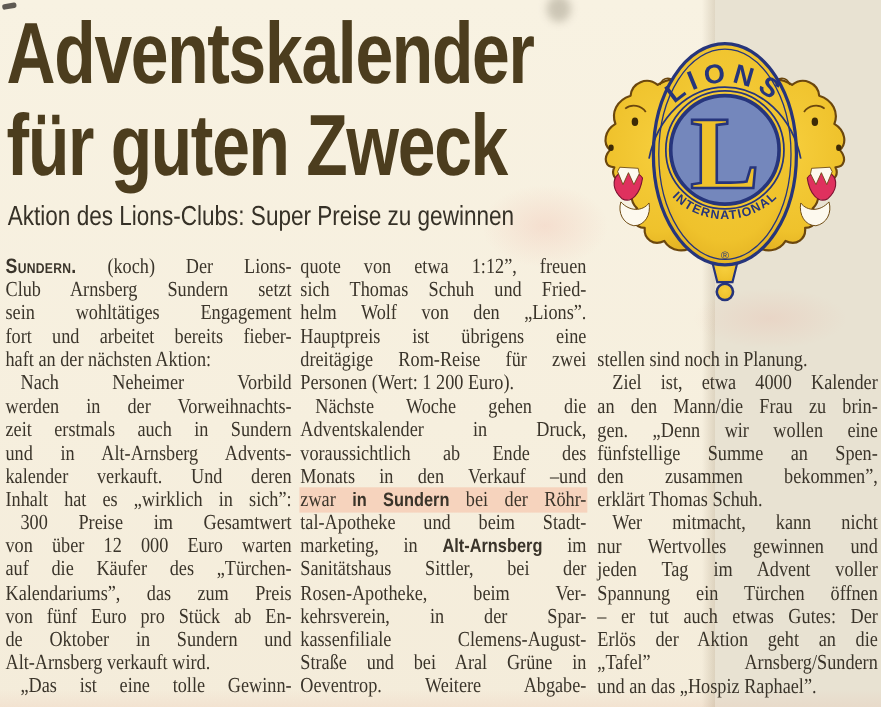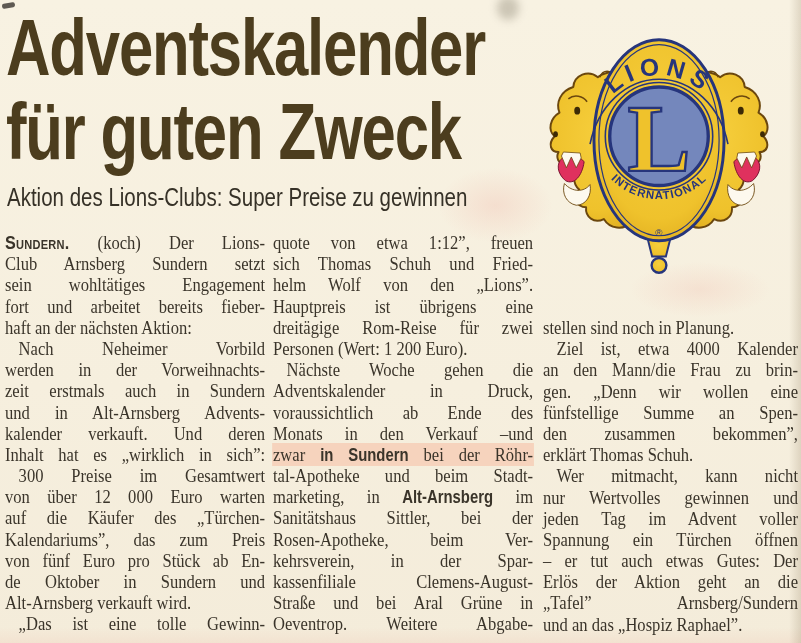--- a/index.html
+++ b/index.html
@@ -1,18 +1,18 @@
 <!DOCTYPE html>
 <html><head>
 <meta charset="utf-8">
 <style>
   html,body{margin:0;padding:0;}
   body{width:801px;height:643px;overflow:hidden;background:#e8e2d2;}
   .page{
-    position:relative;width:801px;height:643px;
+    position:relative;width:650px;height:643px;
     background:linear-gradient(180deg,#f8f2e2 0%,#f6efde 60%,#f4ecda 100%);
     font-family:"Liberation Serif",serif;
   }
   
   .speck-dash{position:absolute;left:2px;top:3px;width:13px;height:5px;background:#44403a;border-radius:2px;transform:rotate(-10deg);opacity:.85;}
   .smudge-gray{position:absolute;left:497px;top:-4px;width:22px;height:24px;background:#97907f;border-radius:50%;filter:blur(4px);opacity:.45;}
   .blotch-a{position:absolute;left:438px;top:168px;width:115px;height:75px;background:radial-gradient(closest-side,rgba(236,158,146,.22),rgba(236,158,146,0));}
   .blotch-b{position:absolute;left:630px;top:262px;width:140px;height:55px;background:radial-gradient(closest-side,rgba(236,158,146,.18),rgba(236,158,146,0));}
   .band-bottom{position:absolute;left:0;top:627px;width:801px;height:16px;background:linear-gradient(180deg,rgba(233,168,150,0),rgba(233,168,150,.14));}
   .edge-right{position:absolute;right:0;top:0;width:12px;height:643px;background:linear-gradient(to right,rgba(125,104,72,0),rgba(125,104,72,.20));}

